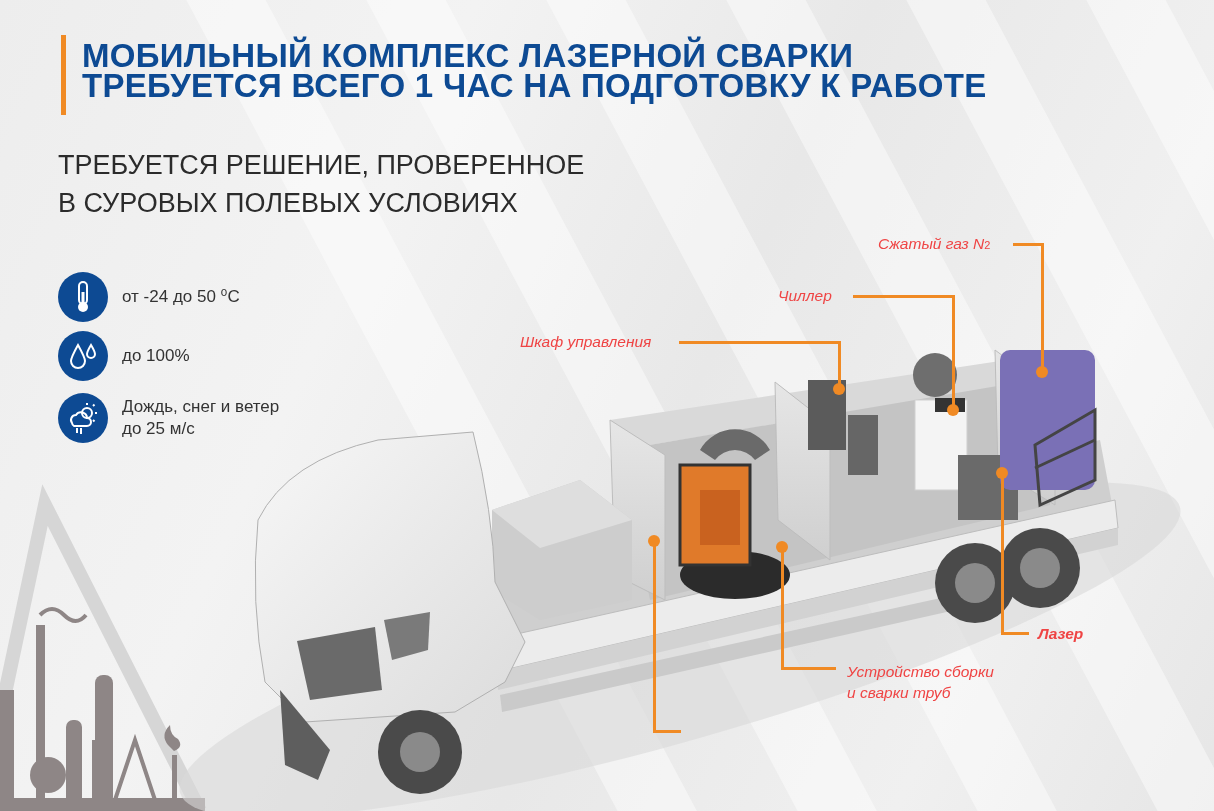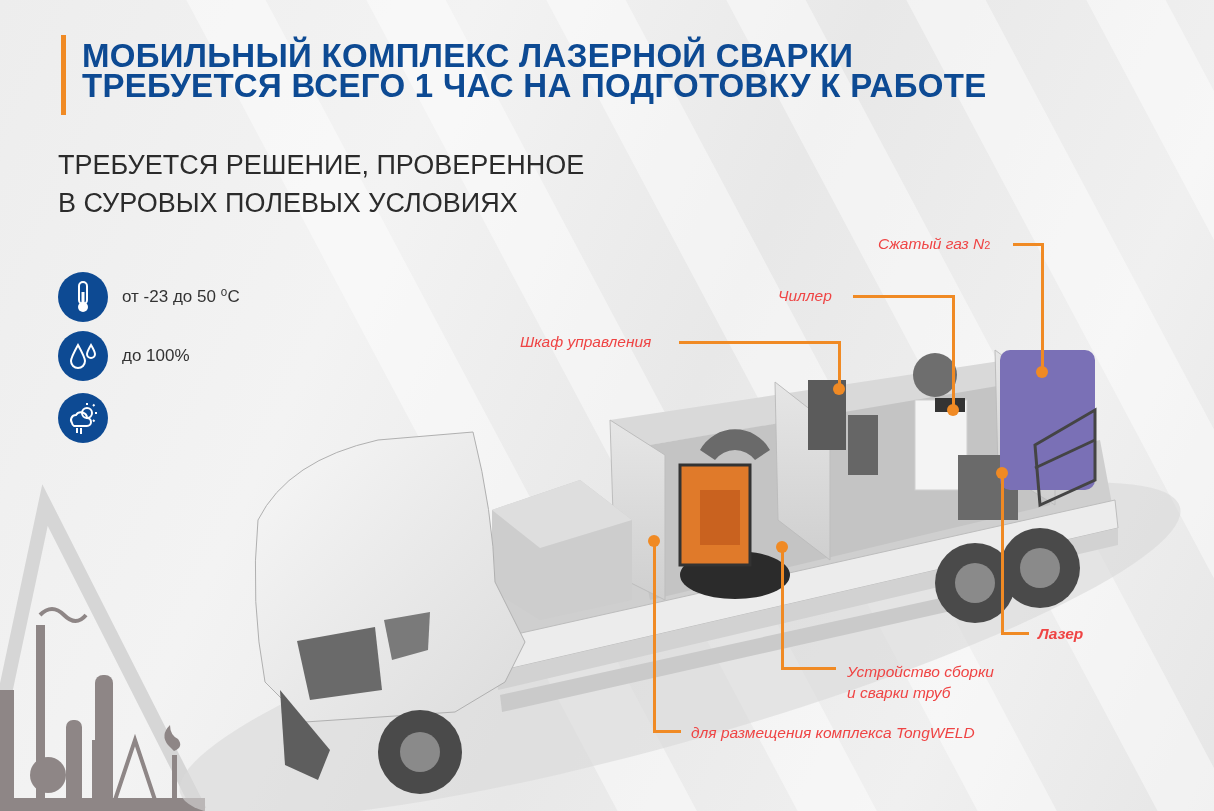--- a/index.html
+++ b/index.html
@@ -124,21 +124,21 @@
 <div class="subtitle" style="top:184px;">В СУРОВЫХ ПОЛЕВЫХ УСЛОВИЯХ</div>
 
 <div class="feat" style="top:272px;">
   <div class="circ">
     <svg width="28" height="34" viewBox="0 0 28 34">
         <rect x="10" y="2" width="8" height="22" rx="4" fill="none" stroke="#fff" stroke-width="2"></rect>
         <circle cx="14" cy="27" r="5" fill="#fff"></circle>
         <rect x="12.5" y="12" width="3" height="14" fill="#fff"></rect>
       </svg>
   </div>
-  <span class="txt">от -23 до 50 ⁰С</span>
+  <span class="txt">от -24 до 50 ⁰С</span>
 </div>
 <div class="feat" style="top:331px;">
   <div class="circ">
     <svg width="32" height="30" viewBox="0 0 32 30">
         <path d="M11 4 C6 13 4 17 4 20 a7 7 0 0 0 14 0 c0 -3 -2 -7 -7 -16z" fill="none" stroke="#fff" stroke-width="2"></path>
         <path d="M24 4 c-3 5 -4 7 -4 9 a4 4 0 0 0 8 0 c0 -2 -1 -4 -4 -9z" fill="none" stroke="#fff" stroke-width="2"></path>
       </svg>
   </div>
   <span class="txt">до 100%</span>
 </div>
@@ -152,20 +152,24 @@
           <line x1="27" y1="5" x2="28.5" y2="3.5"></line>
           <line x1="27" y1="19" x2="28.5" y2="20.5"></line>
         </g>
         <path d="M6 22 a5 5 0 0 1 4 -8 a6 6 0 0 1 11 3 a4 4 0 0 1 0 8 h-13 a4 4 0 0 1 -2 -3z" fill="none" stroke="#fff" stroke-width="2"></path>
         <g stroke="#fff" stroke-width="2">
           <line x1="11" y1="27" x2="11" y2="32"></line>
           <line x1="15" y1="27" x2="15" y2="33"></line>
         </g>
       </svg>
   </div>
+  <div class="txt">
+    <div>Дождь, снег и ветер</div>
+    <div>до 25 м/с</div>
+  </div>
 </div>
 
 <div class="ln" style="left:1013px;top:243px;width:30px;height:3px;"></div>
 <div class="ln" style="left:1041px;top:243px;width:3px;height:129px;"></div>
 <div class="dot" style="left:1042px;top:372px;"></div>
 
 <div class="ln" style="left:853px;top:295px;width:101px;height:3px;"></div>
 <div class="ln" style="left:952px;top:295px;width:3px;height:115px;"></div>
 <div class="dot" style="left:953px;top:410px;"></div>
 
@@ -189,14 +193,13 @@
   <span>Сжатый газ N</span><span style="font-size:11px;font-style:normal;">2</span>
 </div>
 <div class="callout" style="left:778px;top:285px;">Чиллер</div>
 <div class="callout" style="left:520px;top:331px;">Шкаф управления</div>
 <div class="callout" style="left:1038px;top:623px;font-weight:bold;">Лазер</div>
 <div class="callout" style="left:847px;top:661px;">
   <div>Устройство сборки</div>
   <div>и сварки труб</div>
 </div>
 <div class="callout" style="left:691px;top:722px;">
-  <div>для размещения комплекса TongWELD</div>
 </div>
 
 </body></html>

